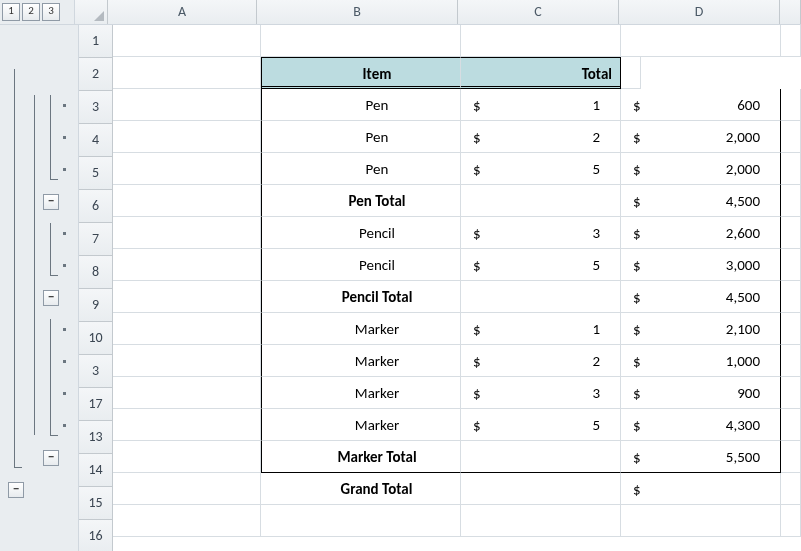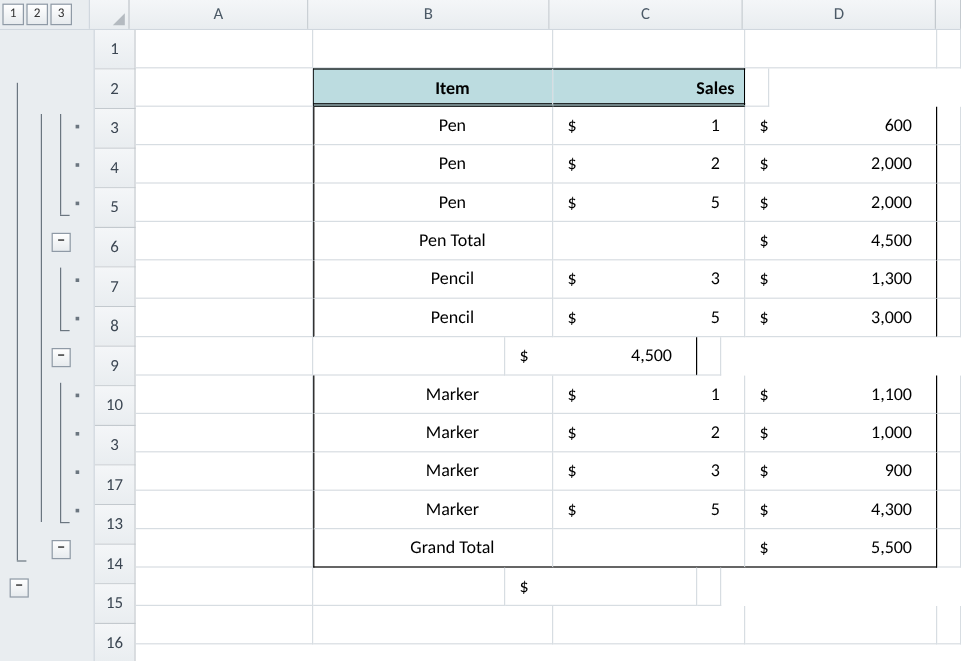--- a/index.html
+++ b/index.html
@@ -139,21 +139,21 @@
     white-space: nowrap;
     overflow: hidden;
   }
   .wA { width: 148px; }
   .wB { width: 200px; }
   .wC { width: 160px; }
   .wD { width: 160px; }
   .wE { width: 20px; }
 
   .cell.center { text-align: center; padding-left: 40px; }
-  .cell.bold   { font-weight: 400; }
+  .cell.bold   { font-weight: 700; }
 
   
   .cell.teal {
     background: #bcdce0;
     font-weight: 700;
     border-top: 1px solid #000;
     border-bottom: 3px double #000;
   }
   
   .cell.bl { border-left: 1px solid #000; }
@@ -247,21 +247,21 @@
         <div class="cell wA"></div>
         <div class="cell wB"></div>
         <div class="cell wC"></div>
         <div class="cell wD"></div>
         <div class="cell wE"></div>
       </div>
 
       <div class="row">
         <div class="cell wA"></div>
         <div class="cell wB teal center bl">Item</div>
-        <div class="cell wD teal right br">Sales</div>
+        <div class="cell wD teal right br">Total</div>
         <div class="cell wE"></div>
       </div>
 
       <div class="row">
         <div class="cell wA"></div>
         <div class="cell wB center bl">Pen</div>
         <div class="cell wC money">
             <span class="sym">$</span>
             <span class="val">1</span>
           </div>
@@ -313,59 +313,60 @@
 
       <div class="row">
         <div class="cell wA"></div>
         <div class="cell wB center bl">Pencil</div>
         <div class="cell wC money">
             <span class="sym">$</span>
             <span class="val">3</span>
           </div>
         <div class="cell wD money br">
             <span class="sym">$</span>
-            <span class="val">1,300</span>
+            <span class="val">2,600</span>
           </div>
         <div class="cell wE"></div>
       </div>
 
       <div class="row">
         <div class="cell wA"></div>
         <div class="cell wB center bl">Pencil</div>
         <div class="cell wC money">
             <span class="sym">$</span>
             <span class="val">5</span>
           </div>
         <div class="cell wD money br">
             <span class="sym">$</span>
             <span class="val">3,000</span>
           </div>
         <div class="cell wE"></div>
       </div>
 
       <div class="row">
         <div class="cell wA"></div>
+        <div class="cell wB center bold bl">Pencil Total</div>
         <div class="cell wC"></div>
         <div class="cell wD money br">
             <span class="sym">$</span>
             <span class="val">4,500</span>
           </div>
         <div class="cell wE"></div>
       </div>
 
       <div class="row">
         <div class="cell wA"></div>
         <div class="cell wB center bl">Marker</div>
         <div class="cell wC money">
             <span class="sym">$</span>
             <span class="val">1</span>
           </div>
         <div class="cell wD money br">
             <span class="sym">$</span>
-            <span class="val">1,100</span>
+            <span class="val">2,100</span>
           </div>
         <div class="cell wE"></div>
       </div>
 
       <div class="row">
         <div class="cell wA"></div>
         <div class="cell wB center bl">Marker</div>
         <div class="cell wC money">
             <span class="sym">$</span>
             <span class="val">2</span>
@@ -400,31 +401,32 @@
           </div>
         <div class="cell wD money br">
             <span class="sym">$</span>
             <span class="val">4,300</span>
           </div>
         <div class="cell wE"></div>
       </div>
 
       <div class="row">
         <div class="cell wA"></div>
-        <div class="cell wB center bold bl bb">Grand Total</div>
+        <div class="cell wB center bold bl bb">Marker Total</div>
         <div class="cell wC bb"></div>
         <div class="cell wD money br bb">
             <span class="sym">$</span>
             <span class="val">5,500</span>
           </div>
         <div class="cell wE"></div>
       </div>
 
       <div class="row">
         <div class="cell wA"></div>
+        <div class="cell wB center bold">Grand Total</div>
         <div class="cell wC"></div>
         <div class="cell wD money">
             <span class="sym">$</span>
           </div>
         <div class="cell wE"></div>
       </div>
 
       <div class="row">
         <div class="cell wA"></div>
         <div class="cell wB"></div>

